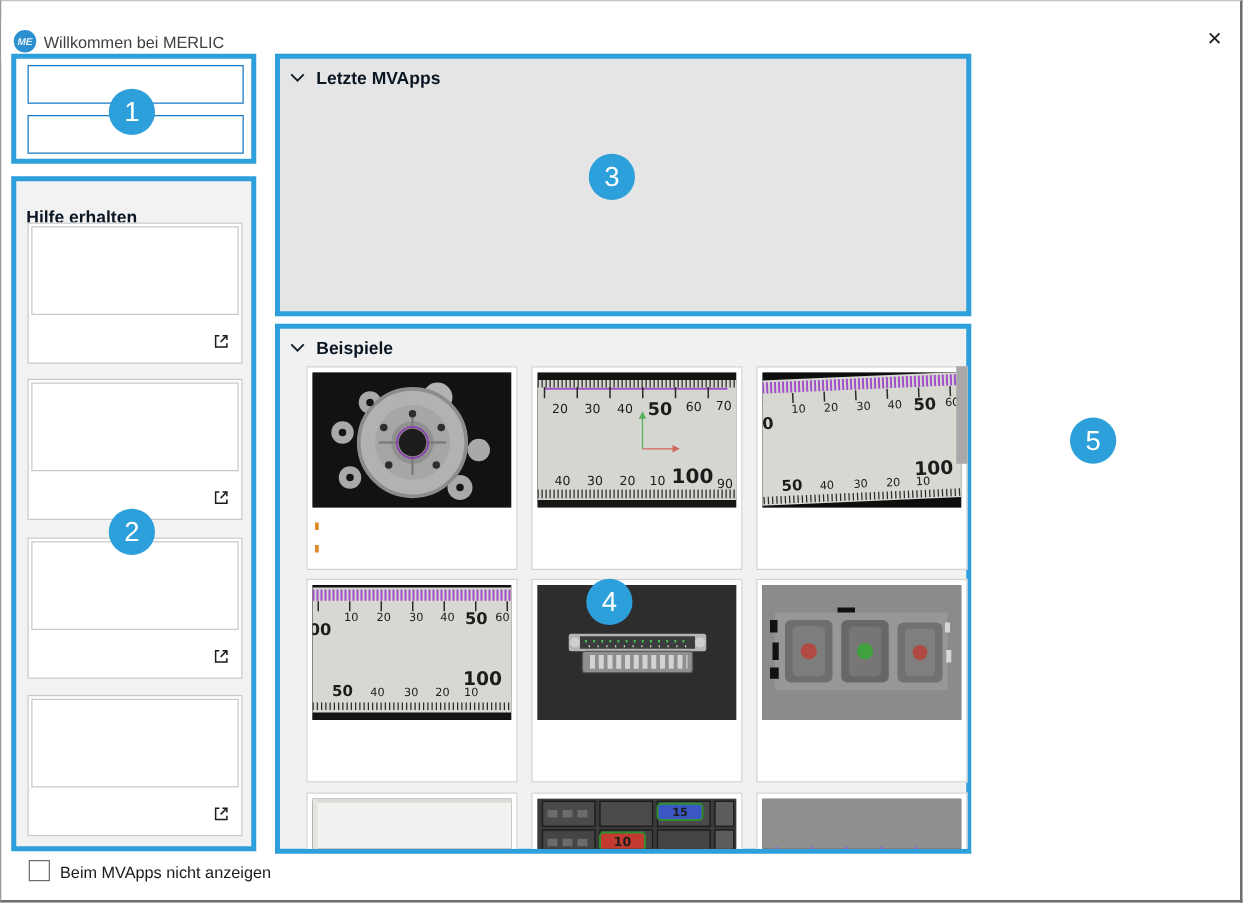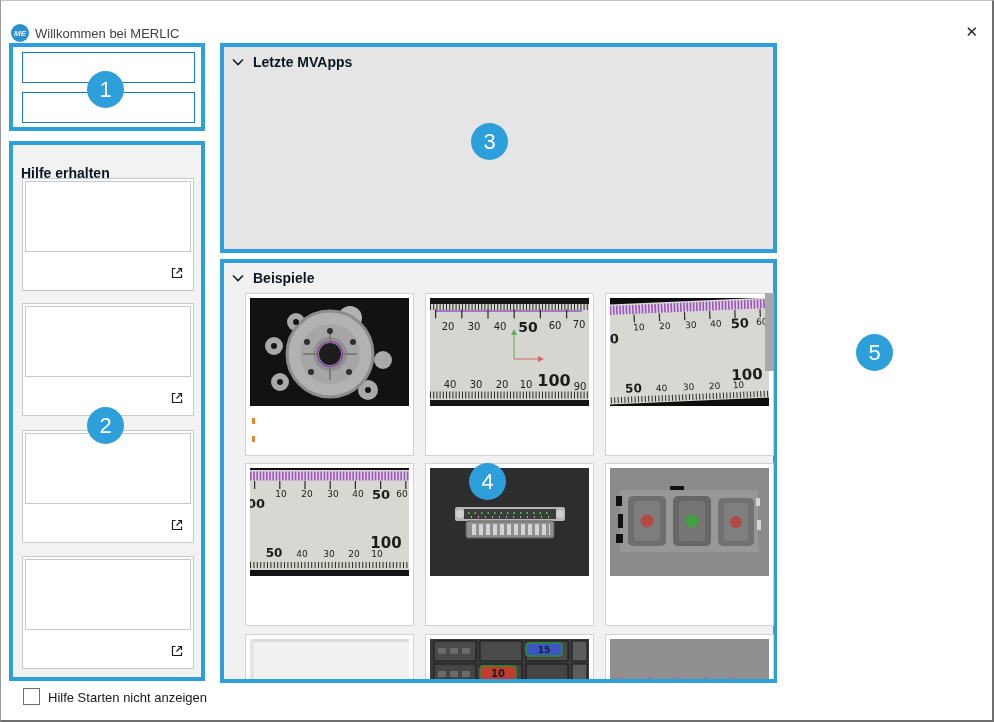--- a/index.html
+++ b/index.html
@@ -330,15 +330,15 @@
   </div>
 
 
   <div class="badge" id="badge-1">1</div>
   <div class="badge" id="badge-2">2</div>
   <div class="badge" id="badge-3">3</div>
   <div class="badge" id="badge-4">4</div>
   <div class="badge" id="badge-5">5</div>
 
   <div class="footer-check"></div>
-  <div class="footer-label">Hilfe Starten nicht anzeigen</div>
+  <div class="footer-label">Beim MVApps nicht anzeigen</div>
 
 </div>
 
 </body></html>

